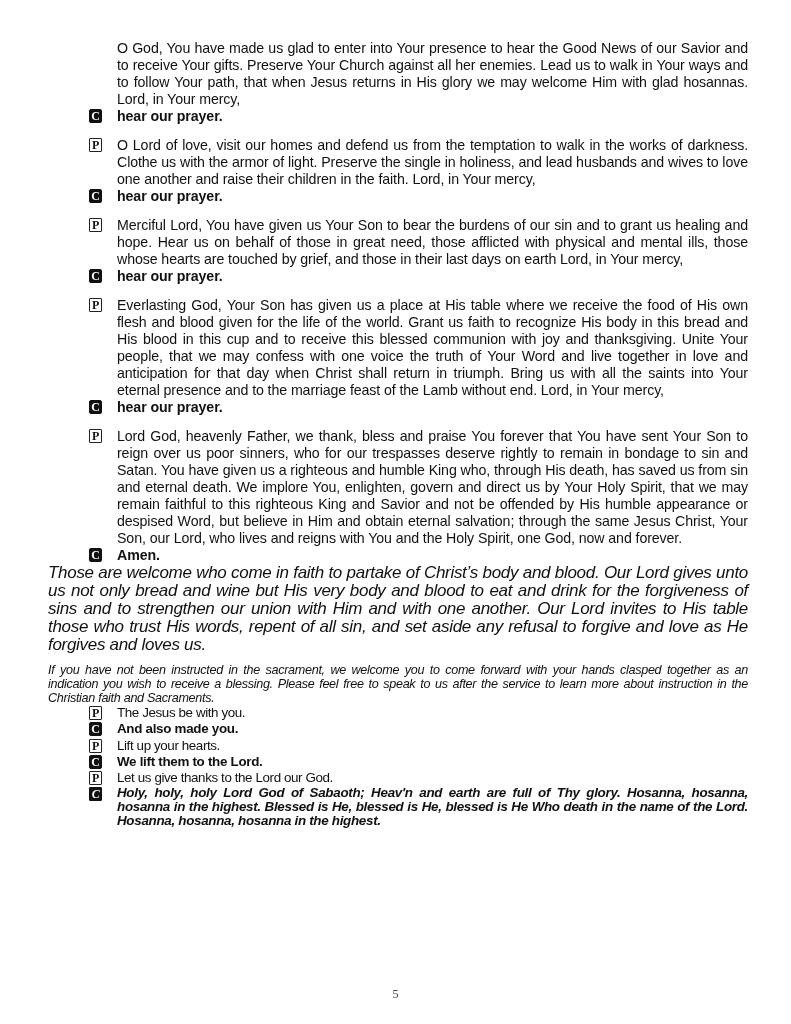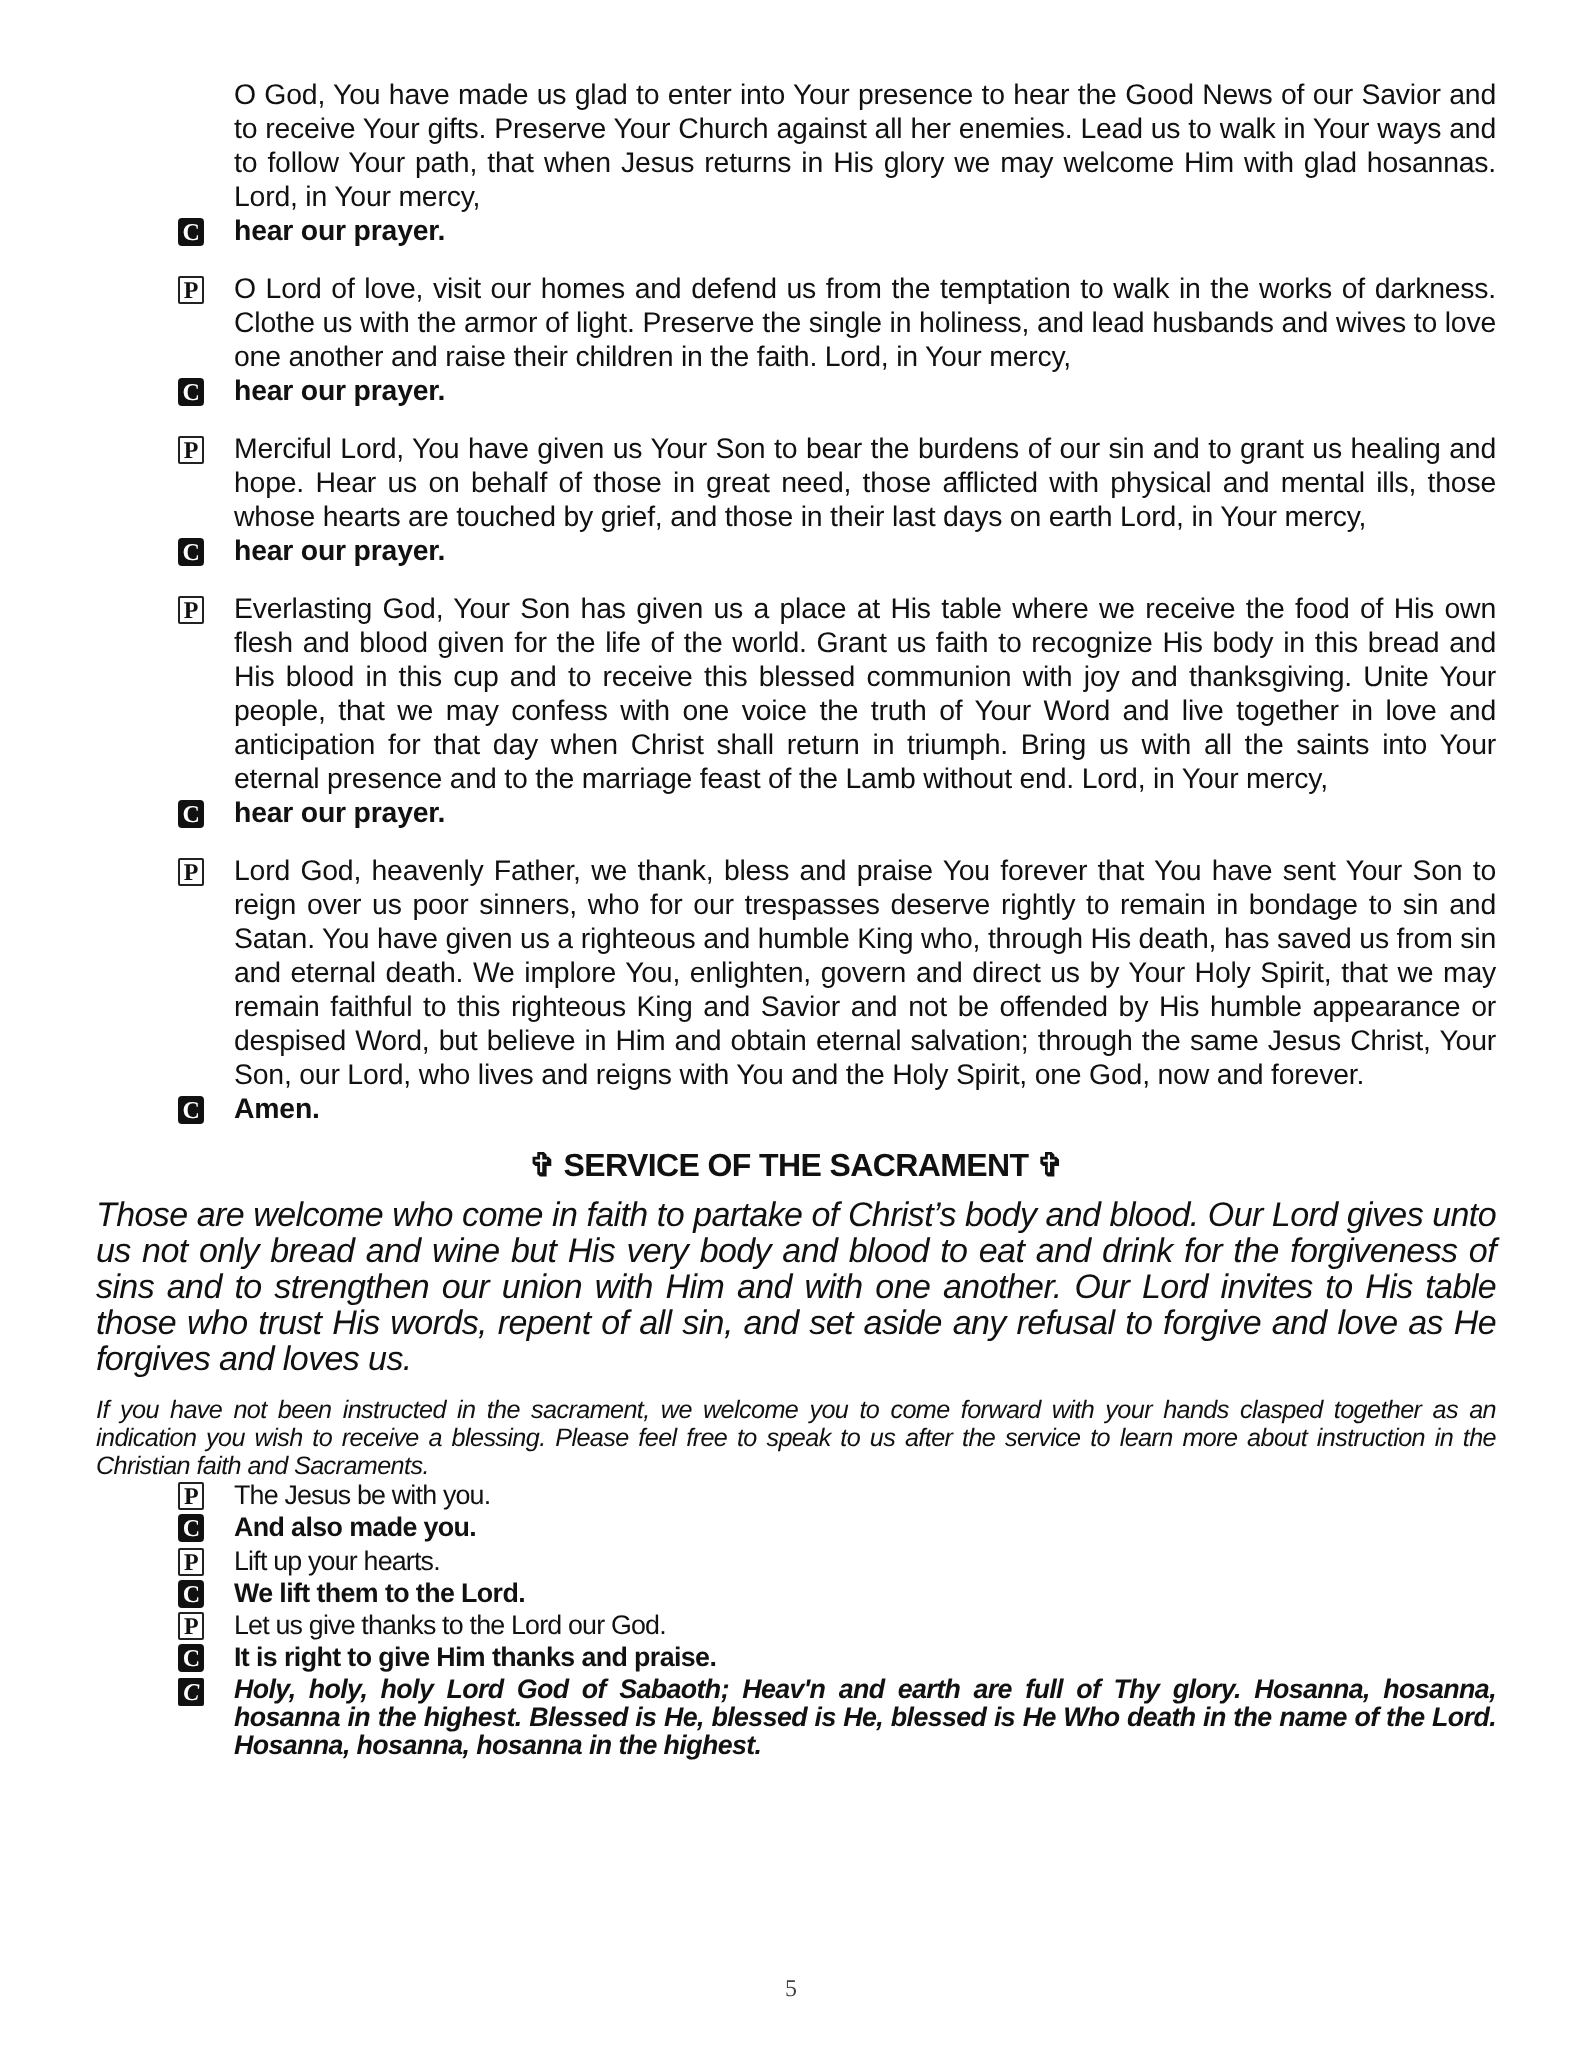--- a/index.html
+++ b/index.html
@@ -72,25 +72,20 @@
 
   <div class="block">
     <span class="mk p">P</span>
     <span>Lord God, heavenly Father, we thank, bless and praise You forever that You have sent Your Son to reign over us poor sinners, who for our trespasses deserve rightly to remain in bondage to sin and Satan. You have given us a righteous and humble King who, through His death, has saved us from sin and eternal death. We implore You, enlighten, govern and direct us by Your Holy Spirit, that we may remain faithful to this righteous King and Savior and not be offended by His humble appearance or despised Word, but believe in Him and obtain eternal salvation; through the same Jesus Christ, Your Son, our Lord, who lives and reigns with You and the Holy Spirit, one God, now and forever.</span>
   </div>
   <div class="block resp">
     <span class="mk c">C</span>
     <span>Amen.</span>
   </div>
 
-  <div class="title">
-    <span>✞</span>
-    <span>SERVICE OF THE SACRAMENT</span>
-    <span>✞</span>
-  </div>
 
   <div class="italic">Those are welcome who come in faith to partake of Christ’s body and blood. Our Lord gives unto us not only bread and wine but His very body and blood to eat and drink for the forgiveness of sins and to strengthen our union with Him and with one another. Our Lord invites to His table those who trust His words, repent of all sin, and set aside any refusal to forgive and love as He forgives and loves us.</div>
   <div class="italic2">If you have not been instructed in the sacrament, we welcome you to come forward with your hands clasped together as an indication you wish to receive a blessing. Please feel free to speak to us after the service to learn more about instruction in the Christian faith and Sacraments.</div>
 
 
   <div class="pre">
     <div class="block">
       <span class="mk p">P</span>
       <span>The Jesus be with you.</span>
     </div>
@@ -105,21 +100,20 @@
     <div class="block resp">
       <span class="mk c">C</span>
       <span>We lift them to the Lord.</span>
     </div>
     <div class="block">
       <span class="mk p">P</span>
       <span>Let us give thanks to the Lord our God.</span>
     </div>
     <div class="block resp">
       <span class="mk c">C</span>
-      <span>It is right to give Him thanks and praise.</span>
     </div>
     <div class="block">
       <span class="mk p">P</span>
     </div>
     <div class="block resp sanctus">
       <span class="mk c">C</span>
       <span>Holy, holy, holy Lord God of Sabaoth; Heav'n and earth are full of Thy glory. Hosanna, hosanna, hosanna in the highest. Blessed is He, blessed is He, blessed is He Who death in the name of the Lord. Hosanna, hosanna, hosanna in the highest.</span>
     </div>
   </div>
 </div>

